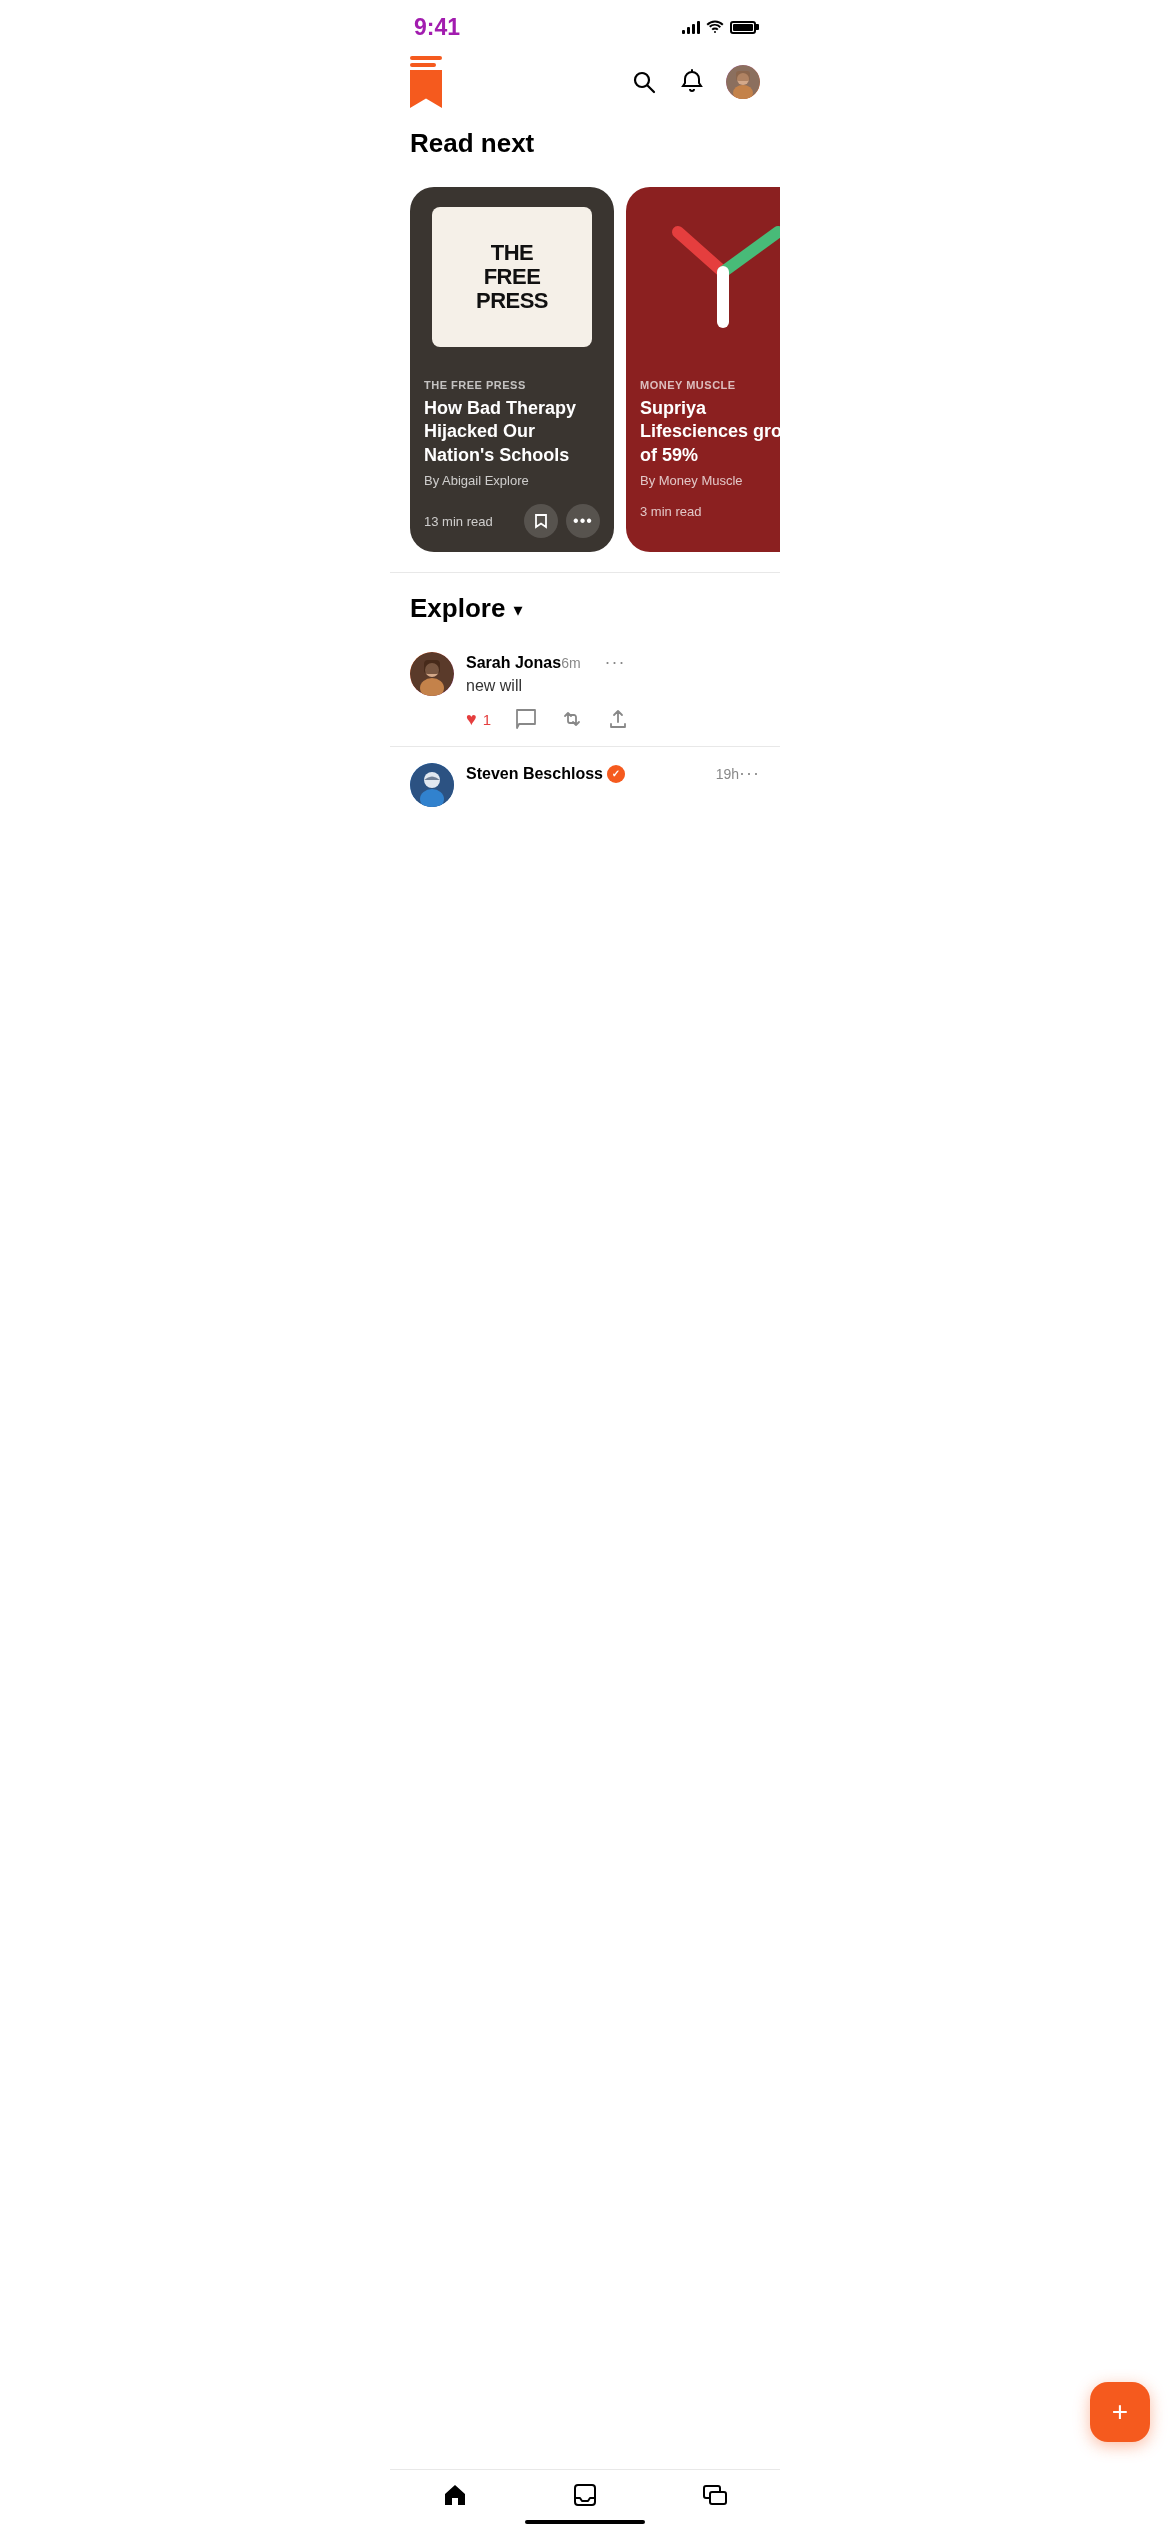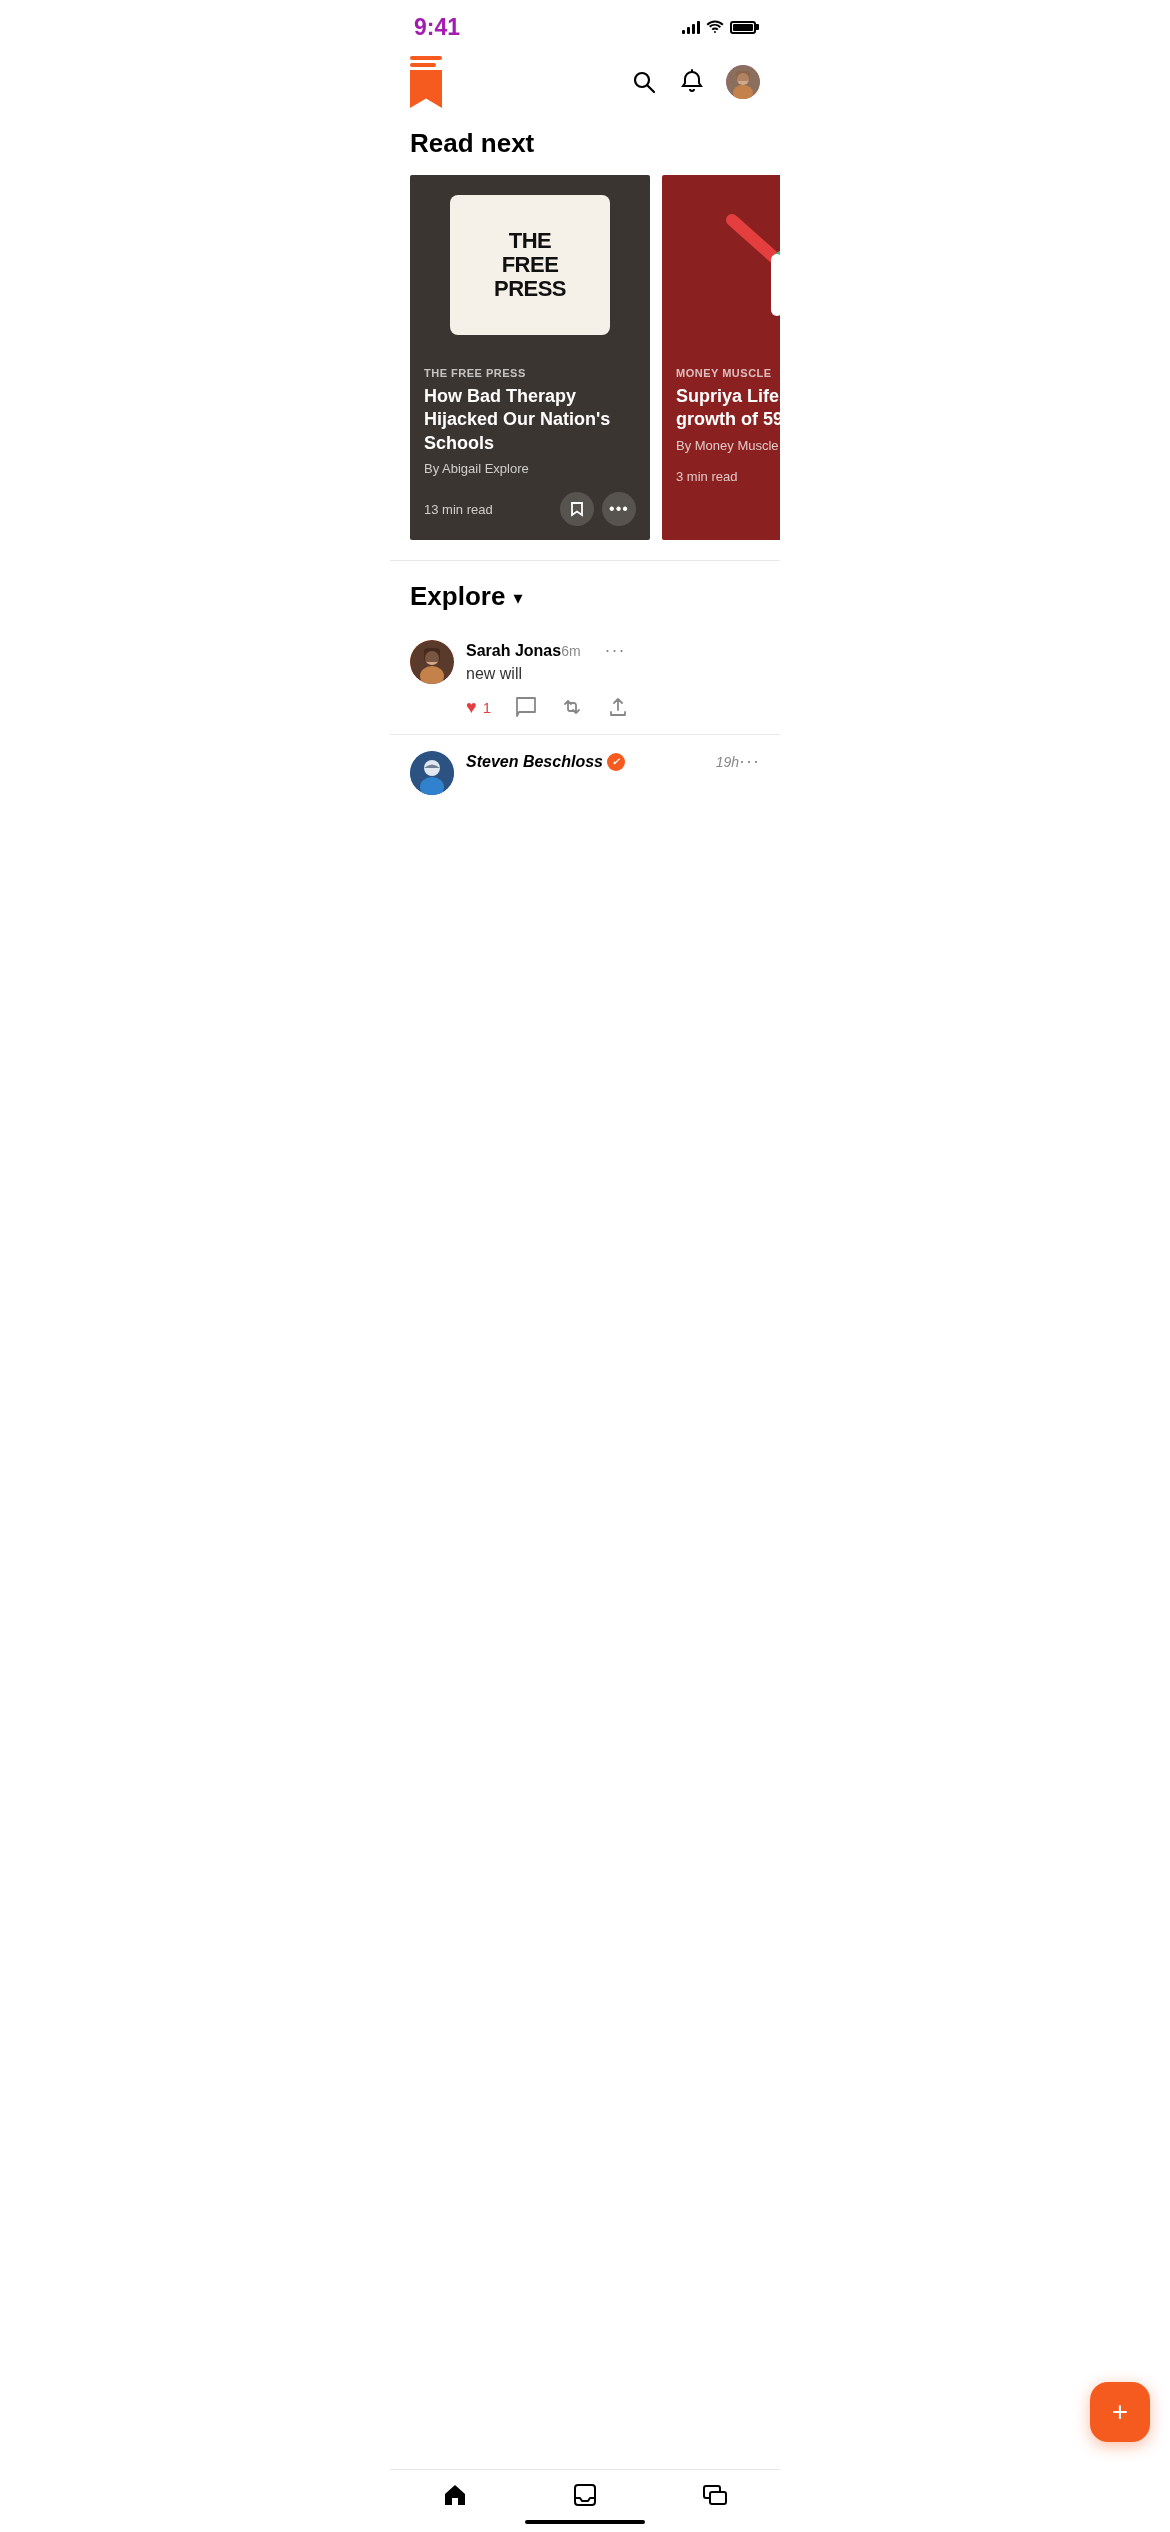--- a/index.html
+++ b/index.html
@@ -137,25 +137,26 @@
       display: flex;
       gap: 12px;
       padding: 0 20px 20px;
       overflow-x: auto;
       scrollbar-width: none;
     }
     .cards-scroll::-webkit-scrollbar { display: none; }
 
     .article-card {
       flex-shrink: 0;
-      width: 240px;
-      border-radius: 2px;
+      width: 204px;
+      border-radius: 24px;
       overflow: hidden;
       position: relative;
       min-height: 340px;
+      margin-top: 12px;
     }
     .card-bg-dark {
       background: #3a3530;
     }
     .card-bg-red {
       background: #8b2020;
     }
     .card-image {
       width: 100%;
       height: 180px;
@@ -345,21 +346,20 @@
     }
 
     
     .post-item {
       padding: 16px 20px 0;
     }
     .post-header {
       display: flex;
       align-items: flex-start;
       gap: 12px;
-      font-style: italic;
     }
     .post-avatar {
       width: 44px;
       height: 44px;
       border-radius: 50%;
       background: linear-gradient(135deg, #4a90d9, #2c5282);
       flex-shrink: 0;
       display: flex;
       align-items: center;
       justify-content: center;

